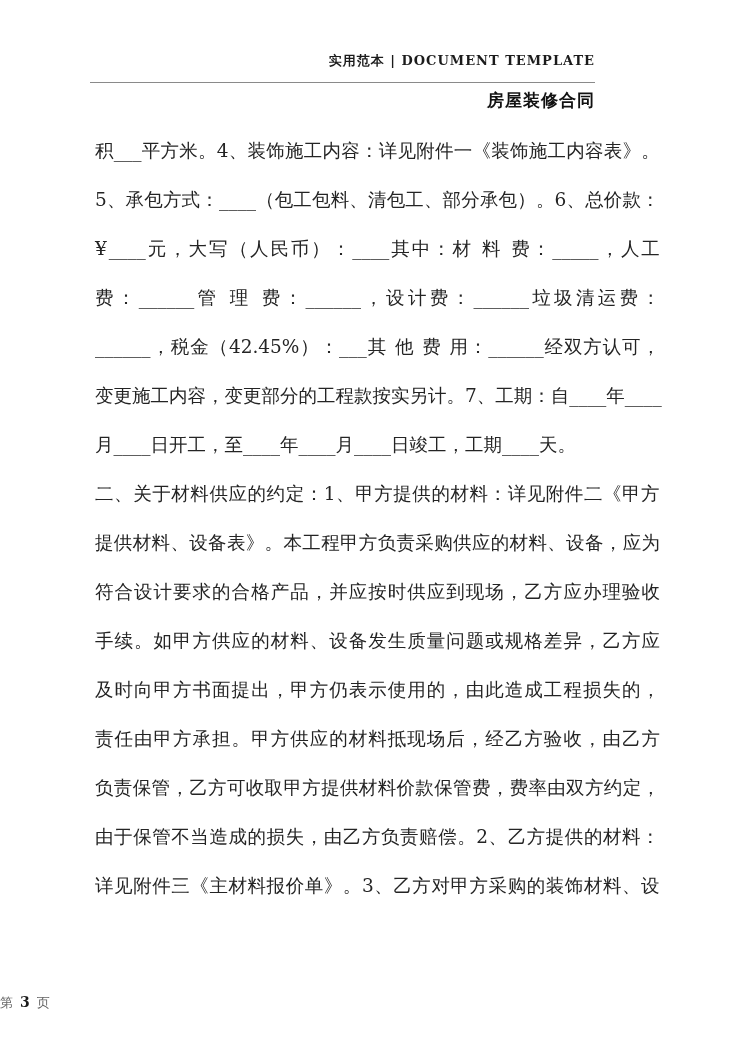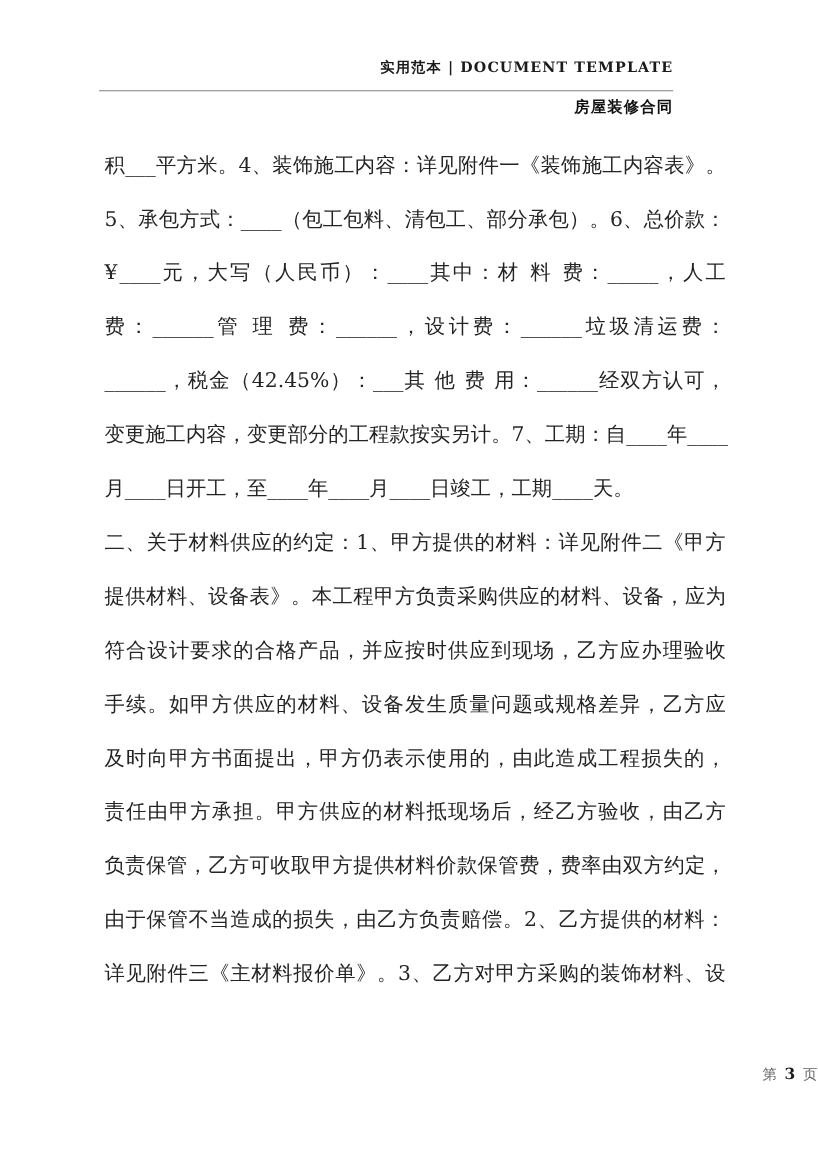--- a/index.html
+++ b/index.html
@@ -1,53 +1,53 @@
 <!DOCTYPE html>
 <html><head>
 <meta charset="utf-8">
 <style>
   html,body{margin:0;padding:0;}
   body{
     width:744px;height:1052px;background:#ffffff;overflow:hidden;
     font-family:"DejaVu Serif","Liberation Serif",serif;color:#222222;
   }
-  .page{position:relative;width:671px;height:1052px;background:#ffffff;padding-left:17px;}
+  .page{position:relative;width:671px;height:1052px;background:#ffffff;}
 
   
   .hdr-brand{
     position:absolute;top:52px;right:76px;
     font-size:13px;font-weight:bold;letter-spacing:1px;color:#1b1b1b;
     white-space:nowrap;
   }
   .hdr-rule{
     position:absolute;top:82px;left:90px;right:76px;height:0;
     border-top:1px solid #8a8a8a;
   }
   .hdr-title{
     position:absolute;top:89px;right:76px;
-    font-size:14px;font-weight:bold;letter-spacing:1px;color:#111111;
+    font-size:17px;font-weight:bold;letter-spacing:1px;color:#111111;
     white-space:nowrap;
   }
 
   
   .content{
     position:absolute;top:126px;left:95px;width:565px;
   }
   .line{
     display:flex;justify-content:space-between;align-items:baseline;
     height:49px;line-height:49px;font-size:18.5px;color:#242424;
     white-space:nowrap;
   }
   .line.para-end{justify-content:flex-start;}
   .tok{white-space:pre;}
   .sp{display:inline-block;width:7px;}
 
   
   .footer{
-    position:absolute;top:968px;left:0;width:744px;text-align:right;
+    position:absolute;top:994px;left:0;width:744px;text-align:left;
     font-size:13px;color:#666666;letter-spacing:1px;
   }
   .footer .num{
     font-size:14px;font-weight:bold;color:#1b1b1b;margin:0 6px;
   }
 </style>
 </head>
 <body>
 
 <div class="page">

